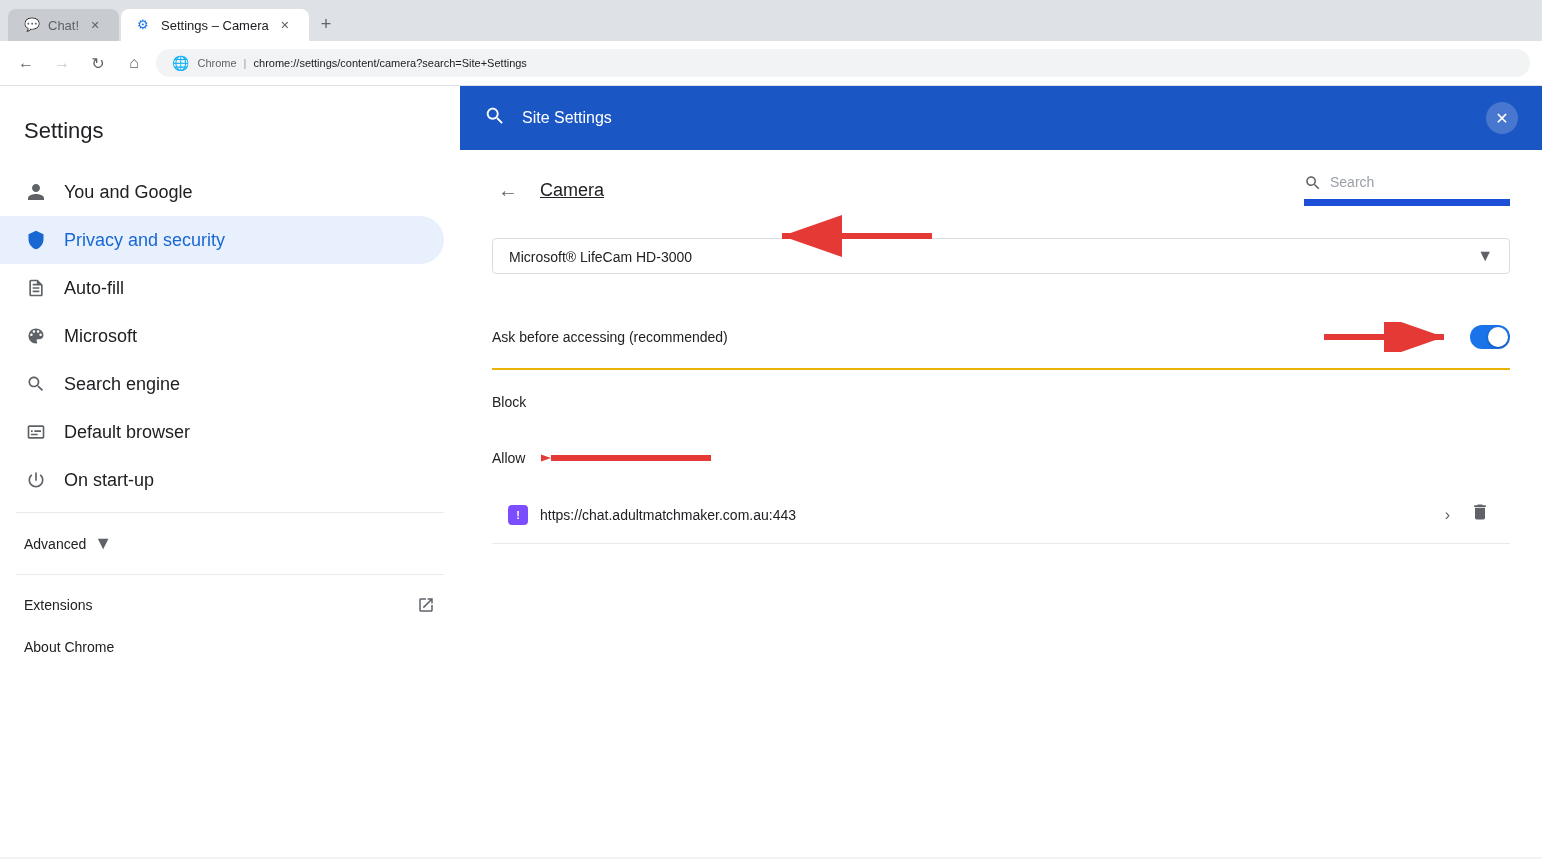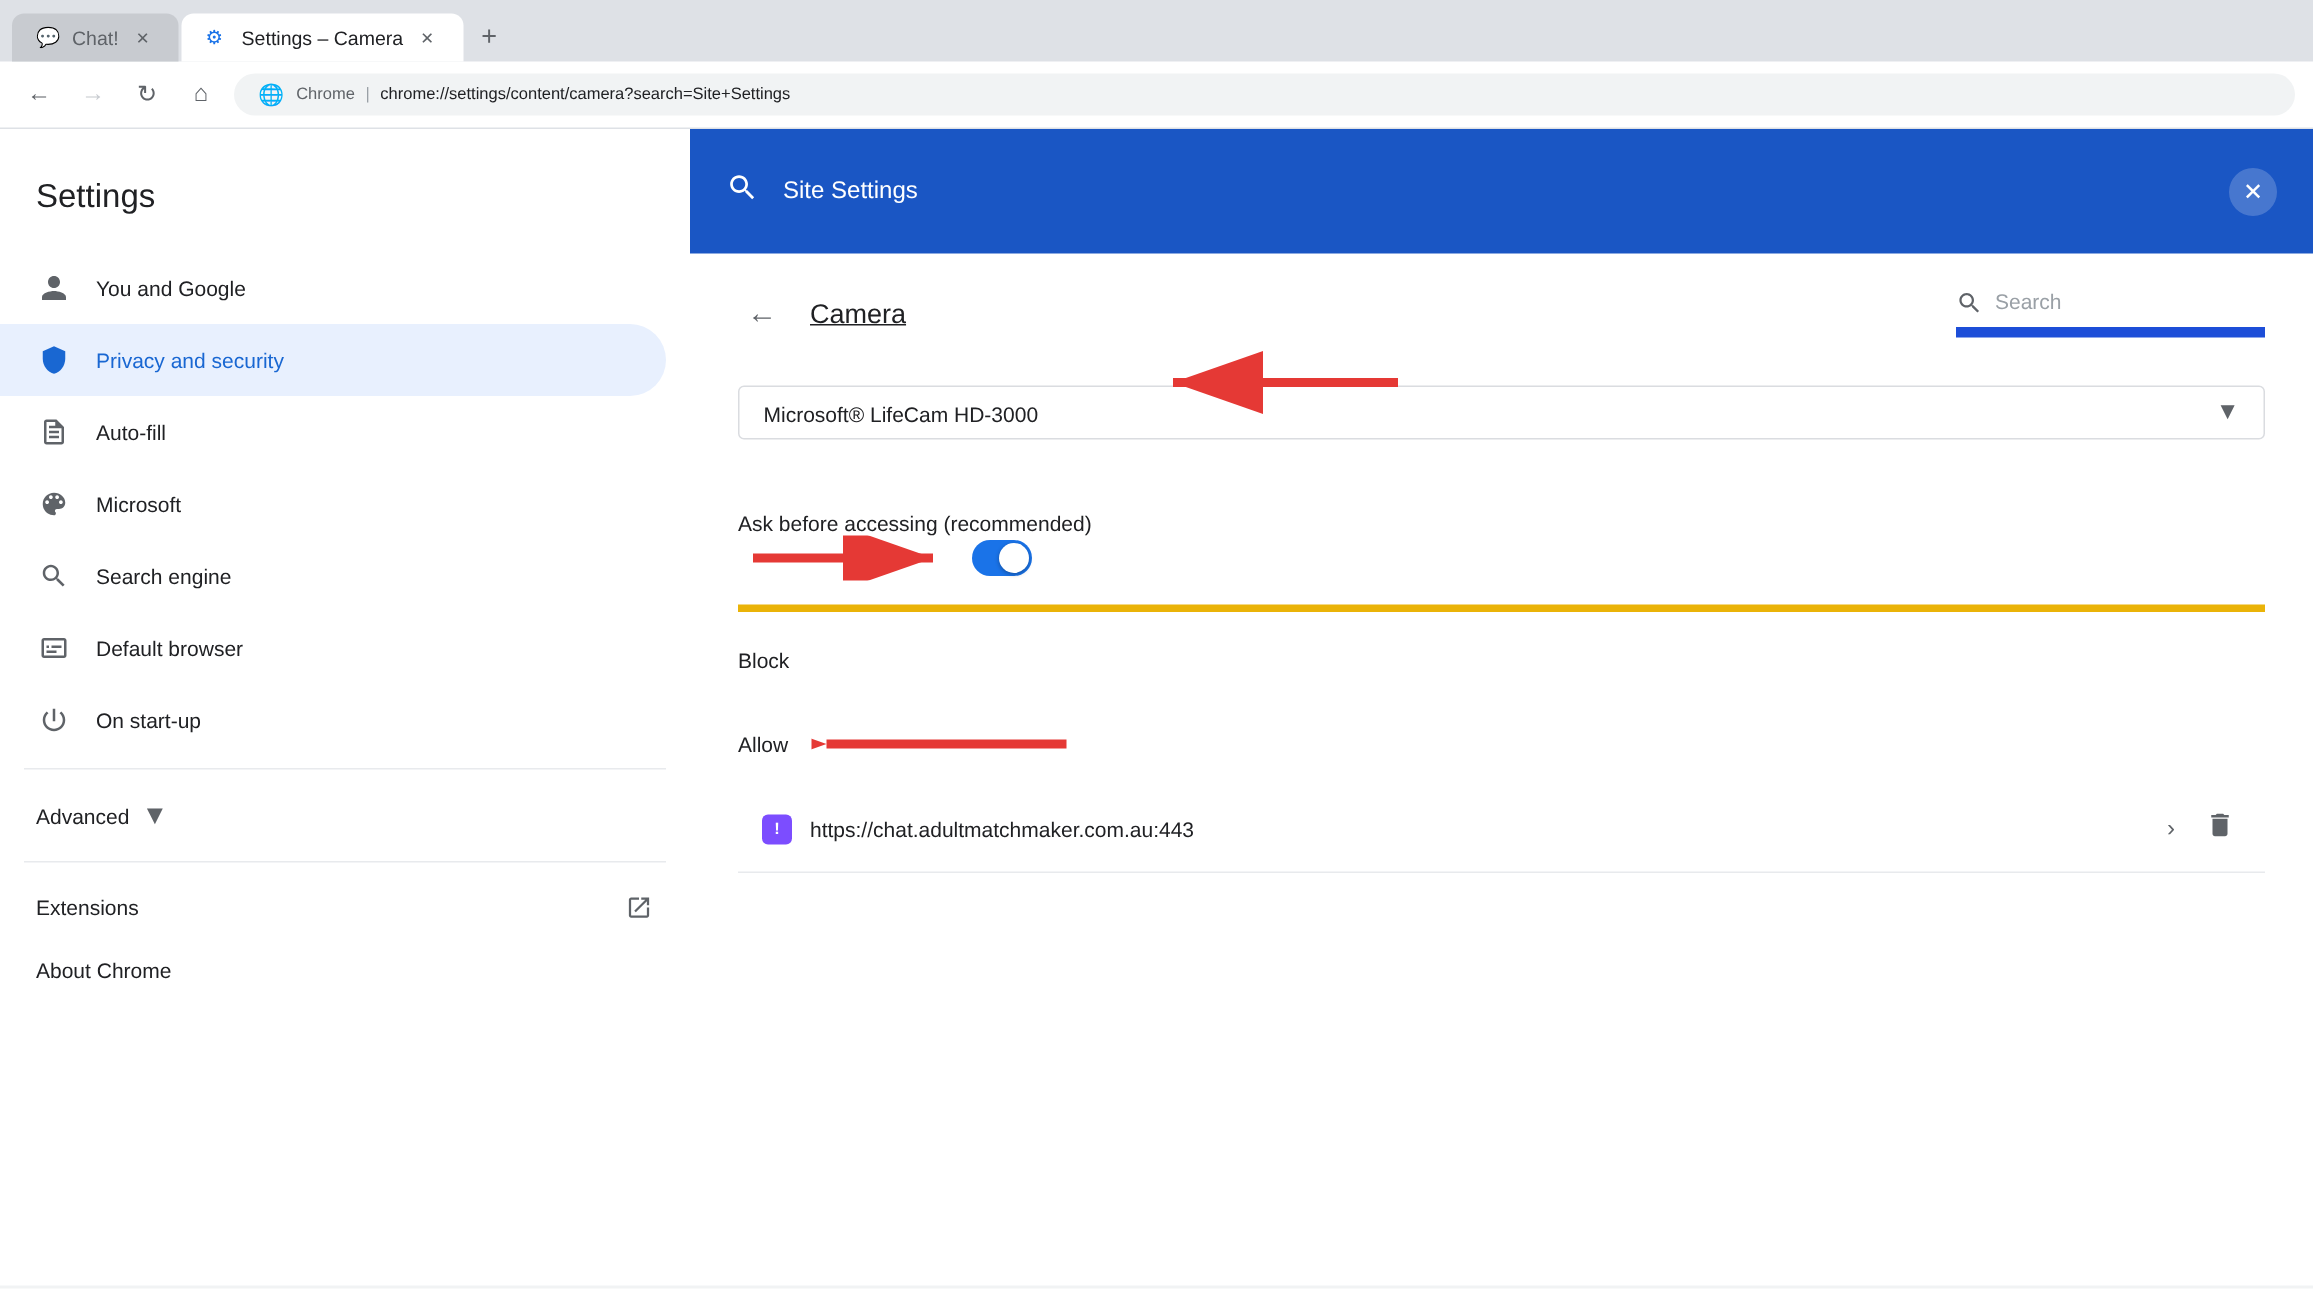--- a/index.html
+++ b/index.html
@@ -29,34 +29,34 @@
     .main-layout { display: flex; height: calc(859px - 88px); }
 
     
     .sidebar { width: 460px; background: #ffffff; overflow-y: auto; padding: 16px 0; flex-shrink: 0; }
     .sidebar-title { font-size: 22px; font-weight: 400; color: #202124; padding: 16px 24px 24px; }
     .sidebar-item { display: flex; align-items: center; gap: 16px; padding: 12px 24px; cursor: pointer; border-radius: 0 24px 24px 0; margin-right: 16px; }
     .sidebar-item.active { background: #e8f0fe; color: #1967d2; }
     .sidebar-item.active .sidebar-item-label { color: #1967d2; font-weight: 500; }
     .sidebar-item-icon { width: 24px; height: 24px; display: flex; align-items: center; justify-content: center; color: #5f6368; flex-shrink: 0; }
     .sidebar-item.active .sidebar-item-icon { color: #1967d2; }
-    .sidebar-item-label { font-size: 14px; color: #202124; }
+    .sidebar-item-label { font-size: 18px; color: #202124; }
     .sidebar-divider { height: 1px; background: #e8eaed; margin: 8px 16px; }
     .sidebar-section { display: flex; align-items: center; gap: 8px; padding: 12px 24px; cursor: pointer; }
     .sidebar-section-label { font-size: 14px; color: #202124; font-weight: 400; }
     .sidebar-section-arrow { color: #5f6368; font-size: 18px; }
     .sidebar-link { display: flex; align-items: center; gap: 16px; padding: 12px 24px; cursor: pointer; }
     .sidebar-link-label { font-size: 14px; color: #202124; }
     .sidebar-link-icon { width: 20px; height: 20px; display: flex; align-items: center; justify-content: center; color: #5f6368; }
 
     
     .content-area { flex: 1; background: #ffffff; overflow-y: auto; }
 
     
-    .search-bar { background: #1a56c4; display: flex; align-items: center; gap: 16px; padding: 0 24px; height: 83px; }
+    .search-bar { background: #1a56c4; display: flex; align-items: center; gap: 16px; padding: 0 24px; height: 64px; }
     .search-bar-icon { color: #ffffff; font-size: 20px; }
     .search-bar-input { background: none; border: none; outline: none; color: #ffffff; font-size: 16px; flex: 1; }
     .search-bar-input::placeholder { color: rgba(255,255,255,0.8); }
     .search-close-btn { width: 32px; height: 32px; border-radius: 50%; background: rgba(255,255,255,0.2); display: flex; align-items: center; justify-content: center; cursor: pointer; color: #ffffff; font-size: 16px; border: none; }
 
     
     .camera-content { padding: 24px 32px; }
     .camera-header { display: flex; align-items: center; justify-content: space-between; margin-bottom: 32px; }
     .camera-back { display: flex; align-items: center; gap: 16px; }
     .back-btn { width: 32px; height: 32px; display: flex; align-items: center; justify-content: center; border-radius: 50%; cursor: pointer; color: #5f6368; font-size: 20px; border: none; background: none; }
@@ -65,21 +65,21 @@
     .search-box-input { border: none; outline: none; font-size: 14px; color: #202124; width: 180px; }
     .search-box-input::placeholder { color: #9aa0a6; }
 
     
     .camera-dropdown { margin-bottom: 32px; }
     .dropdown-select { display: flex; align-items: flex-end; gap: 8px; border: 1px solid #dadce0; border-radius: 4px; padding: 8px 16px; cursor: pointer; background: #fff; min-width: 260px; }
     .dropdown-select-text { font-size: 14px; color: #202124; flex: 1; }
     .dropdown-arrow { color: #5f6368; font-size: 16px; }
 
     
-    .settings-row { display: flex; justify-content: space-between; padding: 16px 0; border-bottom: 5px solid #eab308; flex-direction: column; }
+    .settings-row { display: flex; align-items: center; justify-content: space-between; padding: 16px 0; border-bottom: 2px solid #eab308; }
     .settings-row-label { font-size: 14px; color: #202124; }
 
     
     .toggle { width: 40px; height: 24px; border-radius: 12px; background: #1a73e8; position: relative; cursor: pointer; flex-shrink: 0; }
     .toggle-knob { width: 20px; height: 20px; border-radius: 50%; background: #ffffff; position: absolute; top: 2px; right: 2px; box-shadow: 0 1px 3px rgba(0,0,0,0.3); transition: left 0.2s; }
 
     
     .section-header { font-size: 14px; font-weight: 500; color: #202124; padding: 24px 0 12px; }
     .empty-state { font-size: 14px; color: #5f6368; padding: 16px 24px; }
 

